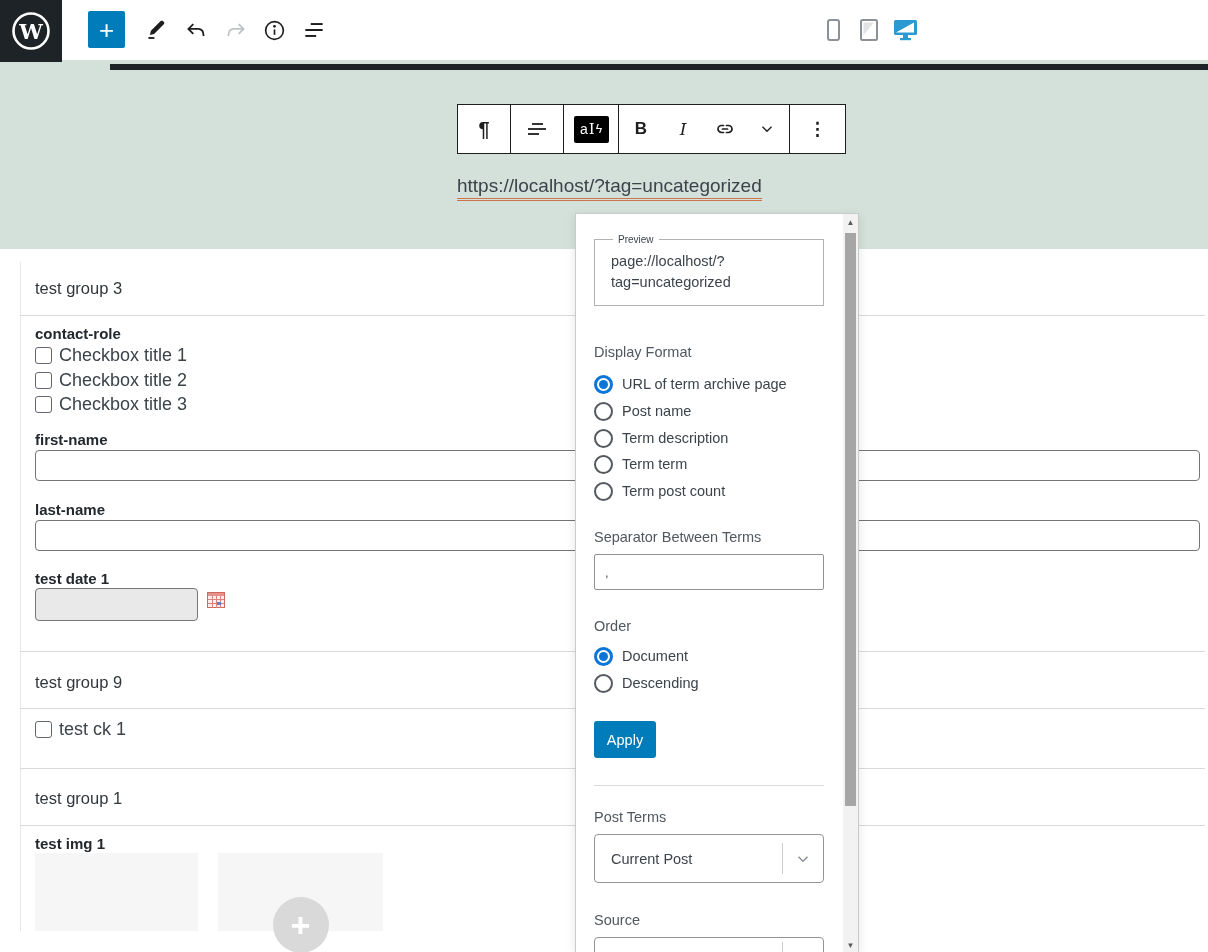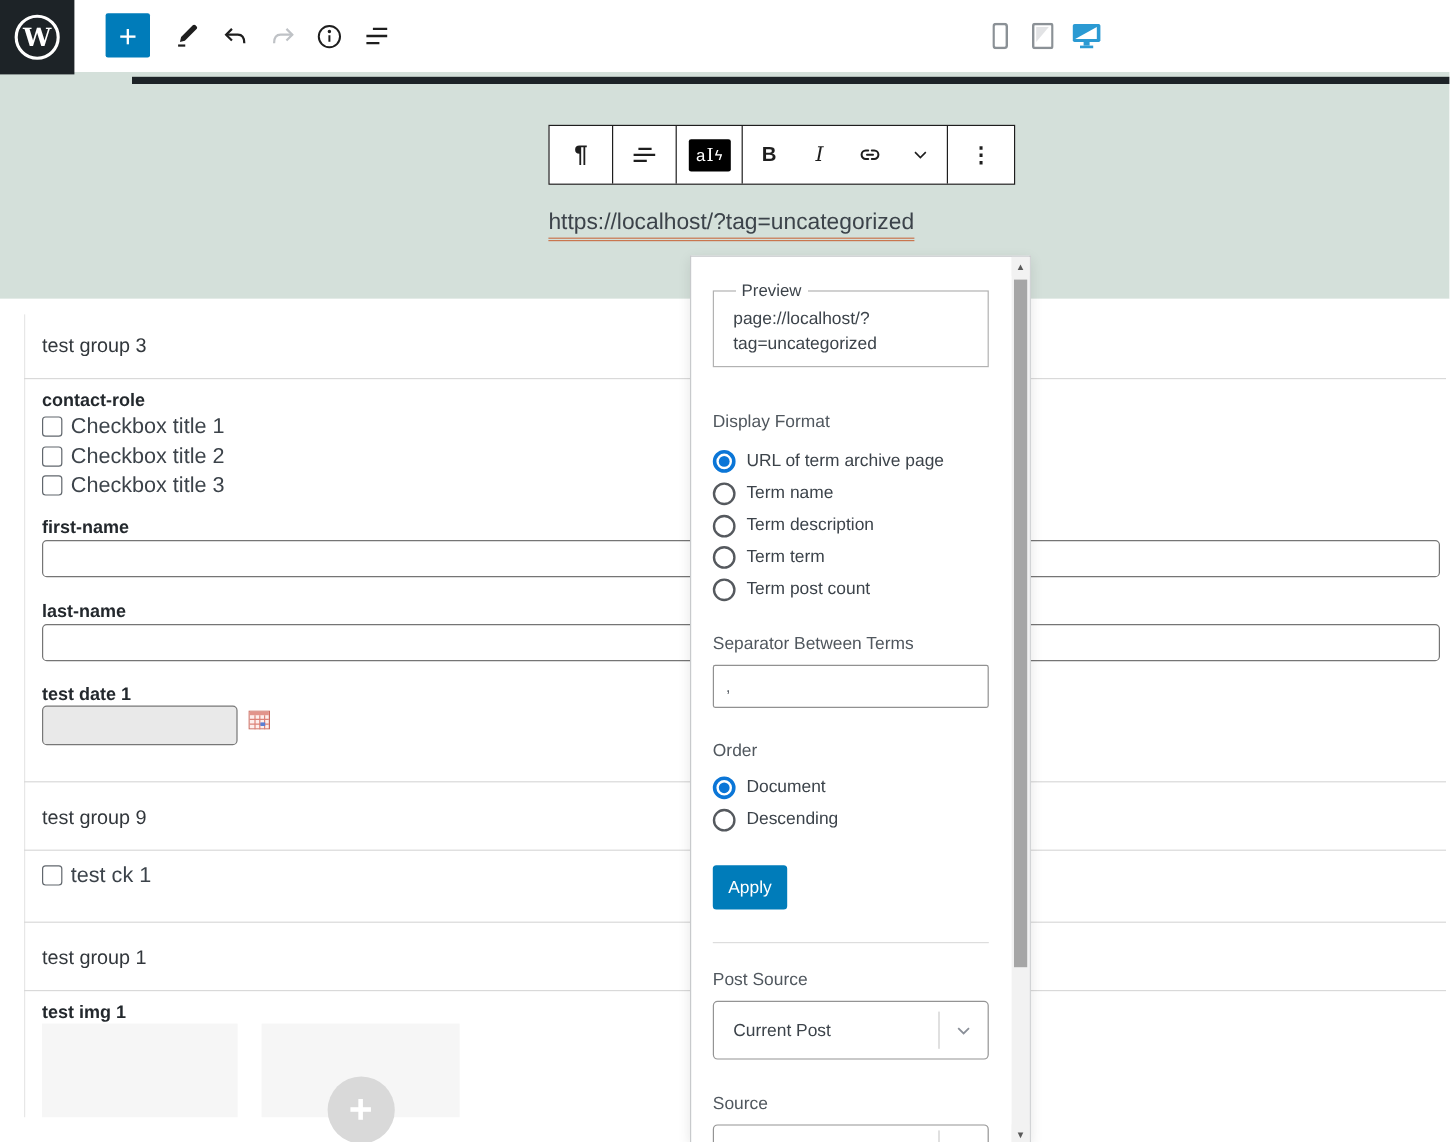--- a/index.html
+++ b/index.html
@@ -70,21 +70,21 @@
   .crumb { cursor:pointer; background:none; border:none; font-size:13.5px; color:#1e1e1e; }
 
   
   .popover { position:absolute; left:575px; top:213px; width:284px; height:739px; background:#fff;
              border:1px solid #c8cacc; border-bottom:none; box-shadow:0 3px 10px rgba(0,0,0,.1);
              z-index:30; overflow:hidden; }
   .pop-inner { position:absolute; left:0; top:0; width:268px; height:739px; }
   .pop-label { position:absolute; left:18px; font-size:14.5px; color:#50575e; }
   fieldset.preview { position:absolute; left:18px; top:20px; width:230px; height:72px;
                      border:1px solid #b2b2b2; padding:6px 0 0 16px; }
-  fieldset.preview legend { font-size:14px; color:#3c434a; padding:0 5px; margin-left:2px; }
+  fieldset.preview legend { font-size:10px; color:#3c434a; padding:0 5px; margin-left:2px; }
   .prev-line { font-size:14.5px; color:#3c434a; line-height:21px; }
   .prow { position:absolute; left:18px; display:flex; align-items:center; gap:9px; height:20px; cursor:pointer; }
   .radio { width:19px; height:19px; border-radius:50%; background:#fff; flex:none; position:relative; }
   .radio.off { border:2px solid #55595e; }
   .radio.on { border:3px solid #0b76d7; }
   .radio.on::after { content:""; position:absolute; inset:2px; border-radius:50%; background:#0b76d7; }
   .rlabel { font-size:14.5px; color:#3c434a; }
   .sepinput { position:absolute; left:18px; top:340px; width:230px; height:36px; border:1px solid #919191;
               border-radius:2px; font-size:13px; color:#50575e; padding:0 10px; }
   .applybtn { position:absolute; left:18px; top:507px; width:62px; height:37px; background:#007cba;
@@ -226,21 +226,21 @@
       </fieldset>
 
       <div class="pop-label" style="top:130px">Display Format</div>
 
       <div class="prow" style="top:160px">
         <span class="radio on"></span>
         <span class="rlabel">URL of term archive page</span>
       </div>
       <div class="prow" style="top:187px">
         <span class="radio off"></span>
-        <span class="rlabel">Term name</span>
+        <span class="rlabel">Post name</span>
       </div>
       <div class="prow" style="top:214px">
         <span class="radio off"></span>
         <span class="rlabel">Term description</span>
       </div>
       <div class="prow" style="top:240px">
         <span class="radio off"></span>
         <span class="rlabel">Term term</span>
       </div>
       <div class="prow" style="top:267px">
@@ -258,21 +258,21 @@
       </div>
       <div class="prow" style="top:459px">
         <span class="radio off"></span>
         <span class="rlabel">Descending</span>
       </div>
 
       <button class="applybtn">Apply</button>
 
       <div class="pop-divider"></div>
 
-      <div class="pop-label" style="top:595px">Post Source</div>
+      <div class="pop-label" style="top:595px">Post Terms</div>
       <div class="selectbox sel1">
         <span class="val">Current Post</span>
         <span class="vdiv"></span>
         <span class="chev">
           <svg width="18" height="18" viewBox="0 0 24 24" fill="none" stroke="#8a8f98" stroke-width="2">
               <path d="M6 9l6 6 6-6"></path>
             </svg>
         </span>
       </div>
 

